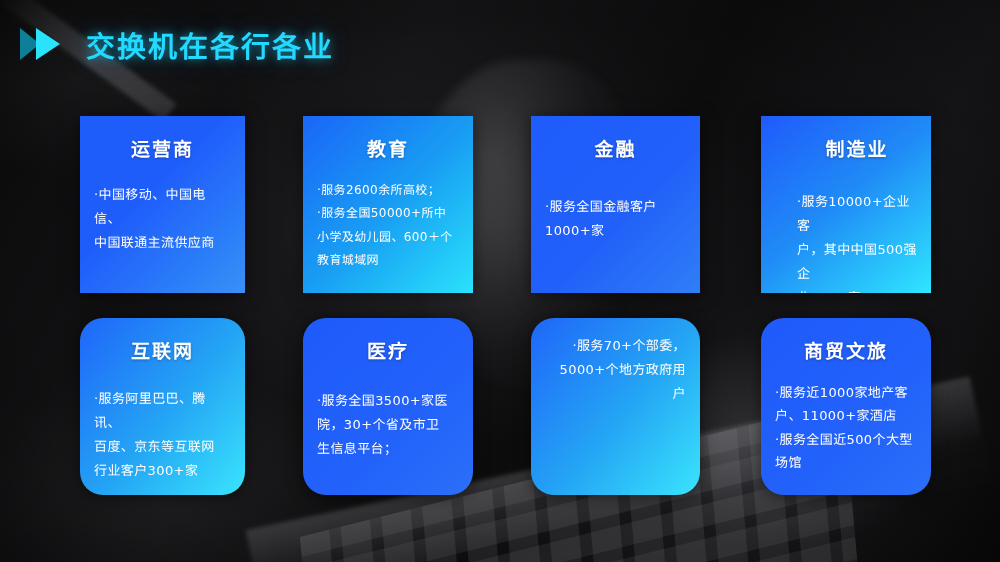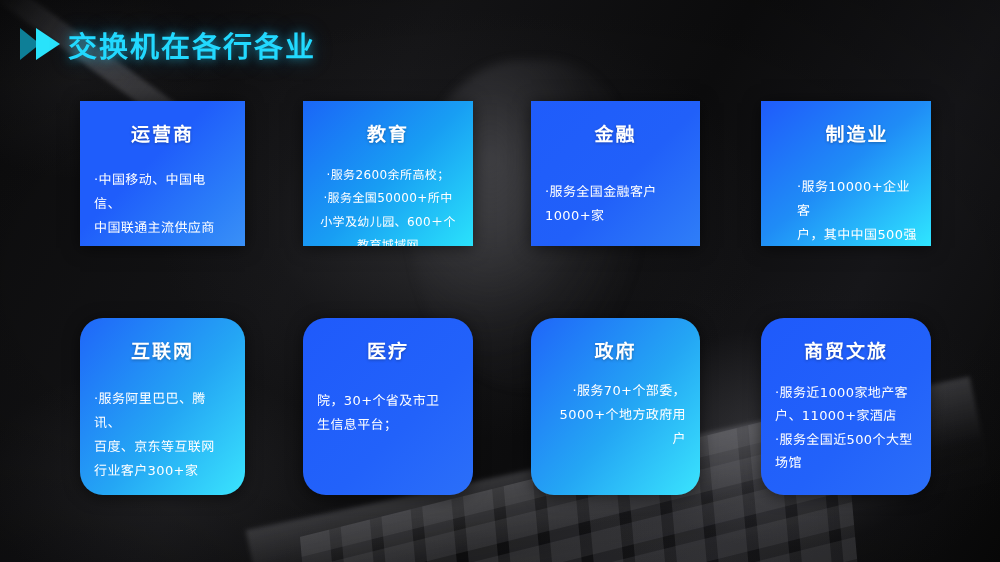--- a/index.html
+++ b/index.html
@@ -80,21 +80,21 @@
   .title-row {
     position: absolute;
     left: 18px;
     top: 22px;
     display: flex;
     align-items: center;
     height: 44px;
   }
   .arrow-icon { display: block; }
   .title-text {
-    margin-left: 2px;
+    margin-left: 20px;
     font-size: 29px;
     font-weight: bold;
     letter-spacing: 2px;
     color: #22d9ff;
     text-shadow: 0 0 10px rgba(34,217,255,0.55), 0 0 22px rgba(20,150,220,0.35);
     font-family: "DejaVu Sans", "Liberation Sans", sans-serif;
     white-space: nowrap;
     text-align: right;
   }
 
@@ -124,21 +124,21 @@
     letter-spacing: 0.4px;
     font-family: "DejaVu Sans", "Liberation Sans", sans-serif;
   }
   .card-body p { margin: 0; }
 
   
   .col1 { left: 80px;  width: 165px; }
   .col2 { left: 303px; width: 170px; }
   .col3 { left: 531px; width: 169px; }
   .col4 { left: 761px; width: 170px; }
-  .row1 { top: 101px; height: 145px; }
+  .row1 { top: 116px; height: 177px; }
   .row2 { top: 318px; height: 177px; border-radius: 23px; }
 
   
   .g-blue     { background: linear-gradient(135deg, #1f5dfb 0%, #1f5dfb 42%, #2b7ef8 78%, #3a90f7 100%); }
   .g-cyan     { background: linear-gradient(135deg, #1a66f7 0%, #189ef3 52%, #2ae2fb 100%); }
   .g-cyan-str { background: linear-gradient(140deg, #1f5bfb 0%, #1f8cf6 48%, #2fe6ff 100%); padding-left: 36px; }
   .g-blue2    { background: linear-gradient(135deg, #1f5cfb 0%, #2160f9 55%, #2f7ef7 100%); }
   .g-cyan-lt  { background: linear-gradient(130deg, #1f66f9 0%, #24a6f4 55%, #3ae4fd 100%); }
   .g-blue3    { background: linear-gradient(135deg, #1f5afb 0%, #2262fa 60%, #2b6ff9 100%); }
 </style>
@@ -168,21 +168,21 @@
     <div class="card col1 row1 g-blue">
       <div class="card-title">运营商</div>
       <div class="card-body">
         <p>·中国移动、中国电信、</p>
         <p>中国联通主流供应商</p>
       </div>
     </div>
 
     <div class="card col2 row1 g-cyan">
       <div class="card-title">教育</div>
-      <div class="card-body" style="margin-top:18px;font-size:12px;line-height:1.95;text-align:center;">
+      <div class="card-body" style="margin-top:18px;font-size:12px;line-height:1.95;">
         <p>·服务2600余所高校；</p>
         <p>·服务全国50000+所中</p>
         <p>小学及幼儿园、600＋个</p>
         <p>教育城域网</p>
       </div>
     </div>
 
     <div class="card col3 row1 g-blue2">
       <div class="card-title">金融</div>
       <div class="card-body" style="margin-top:34px;">
@@ -205,27 +205,27 @@
       <div class="card-body" style="margin-top:24px;">
         <p>·服务阿里巴巴、腾讯、</p>
         <p>百度、京东等互联网</p>
         <p>行业客户300+家</p>
       </div>
     </div>
 
     <div class="card col2 row2 g-blue3">
       <div class="card-title">医疗</div>
       <div class="card-body" style="margin-top:26px;">
+        <p>·服务全国3500+家医</p>
         <p>院，30+个省及市卫</p>
         <p>生信息平台；</p>
       </div>
     </div>
 
     <div class="card col3 row2 g-cyan-lt">
-      <div class="card-title">政府</div>
       <div class="card-body" style="margin-top:16px;text-align:right;">
         <p>·服务70+个部委，</p>
         <p>5000+个地方政府用</p>
         <p>户</p>
       </div>
     </div>
 
     <div class="card col4 row2 g-blue3">
       <div class="card-title">商贸文旅</div>
       <div class="card-body" style="margin-top:18px;line-height:1.8;">

